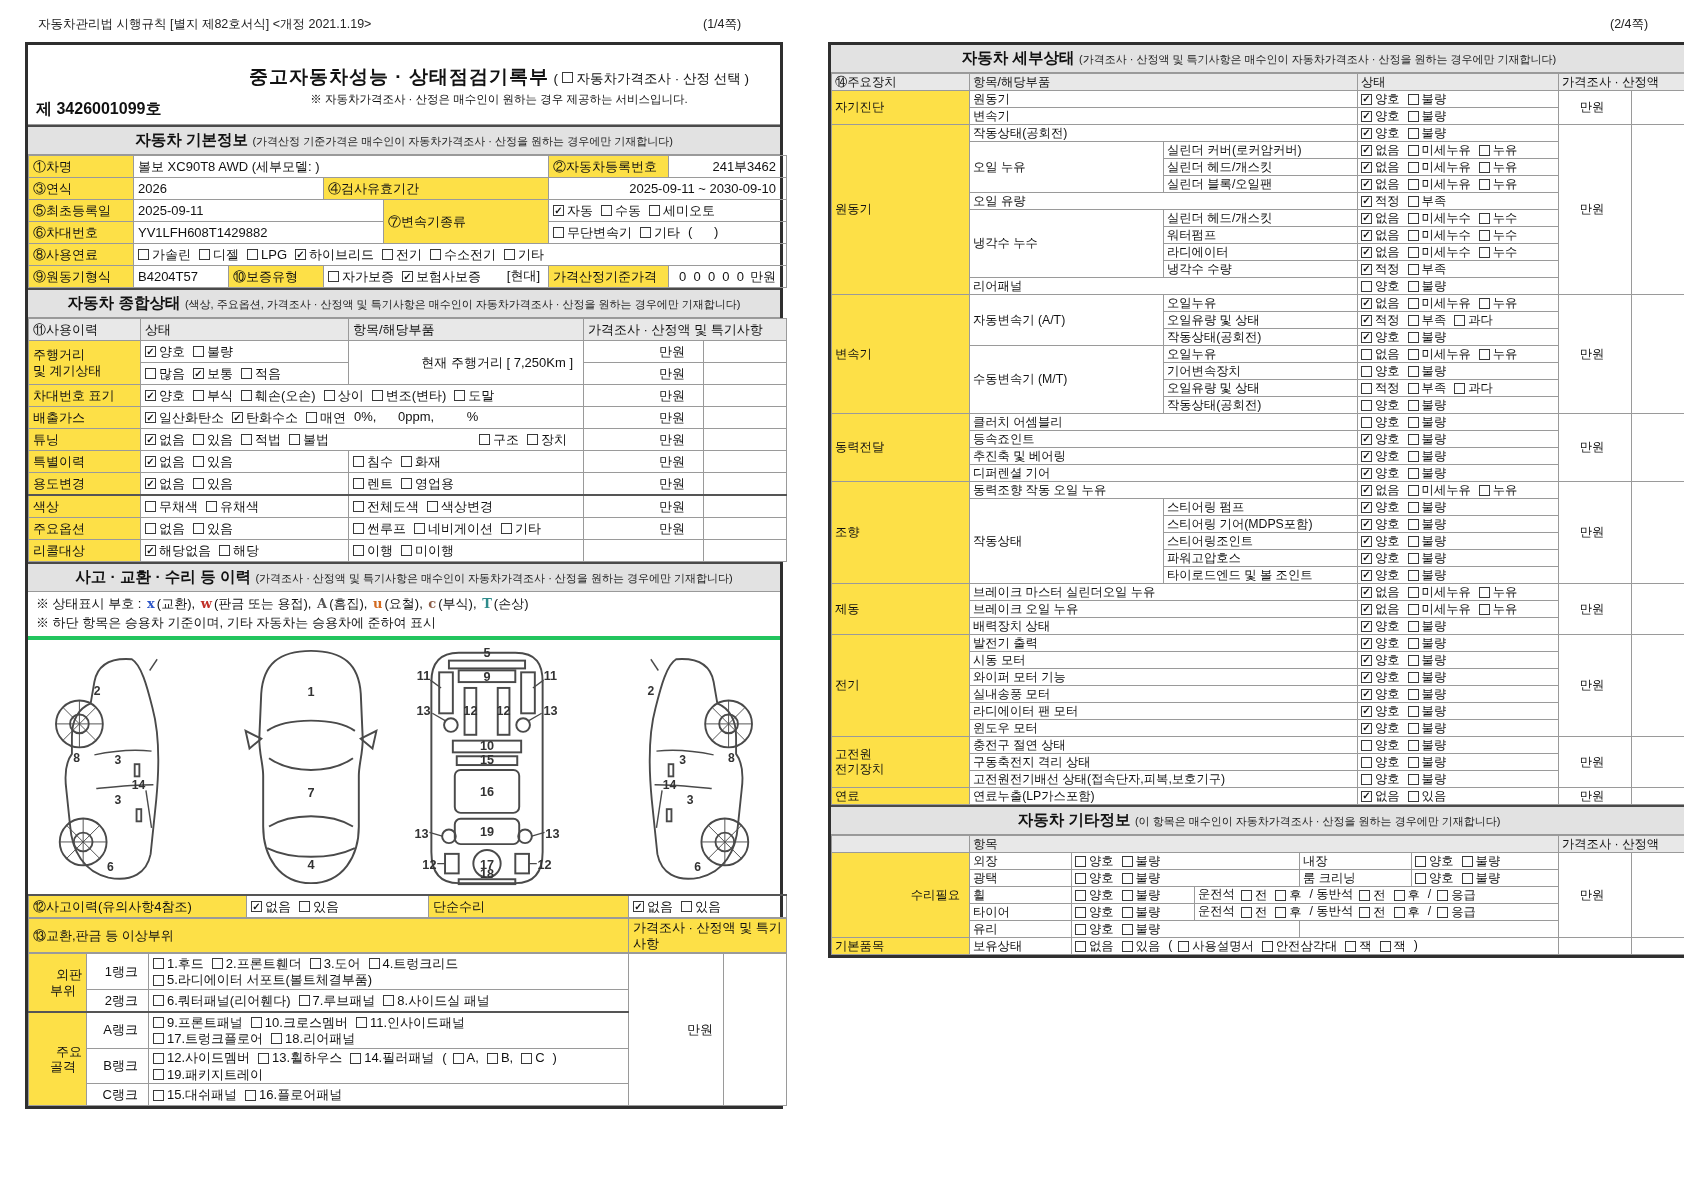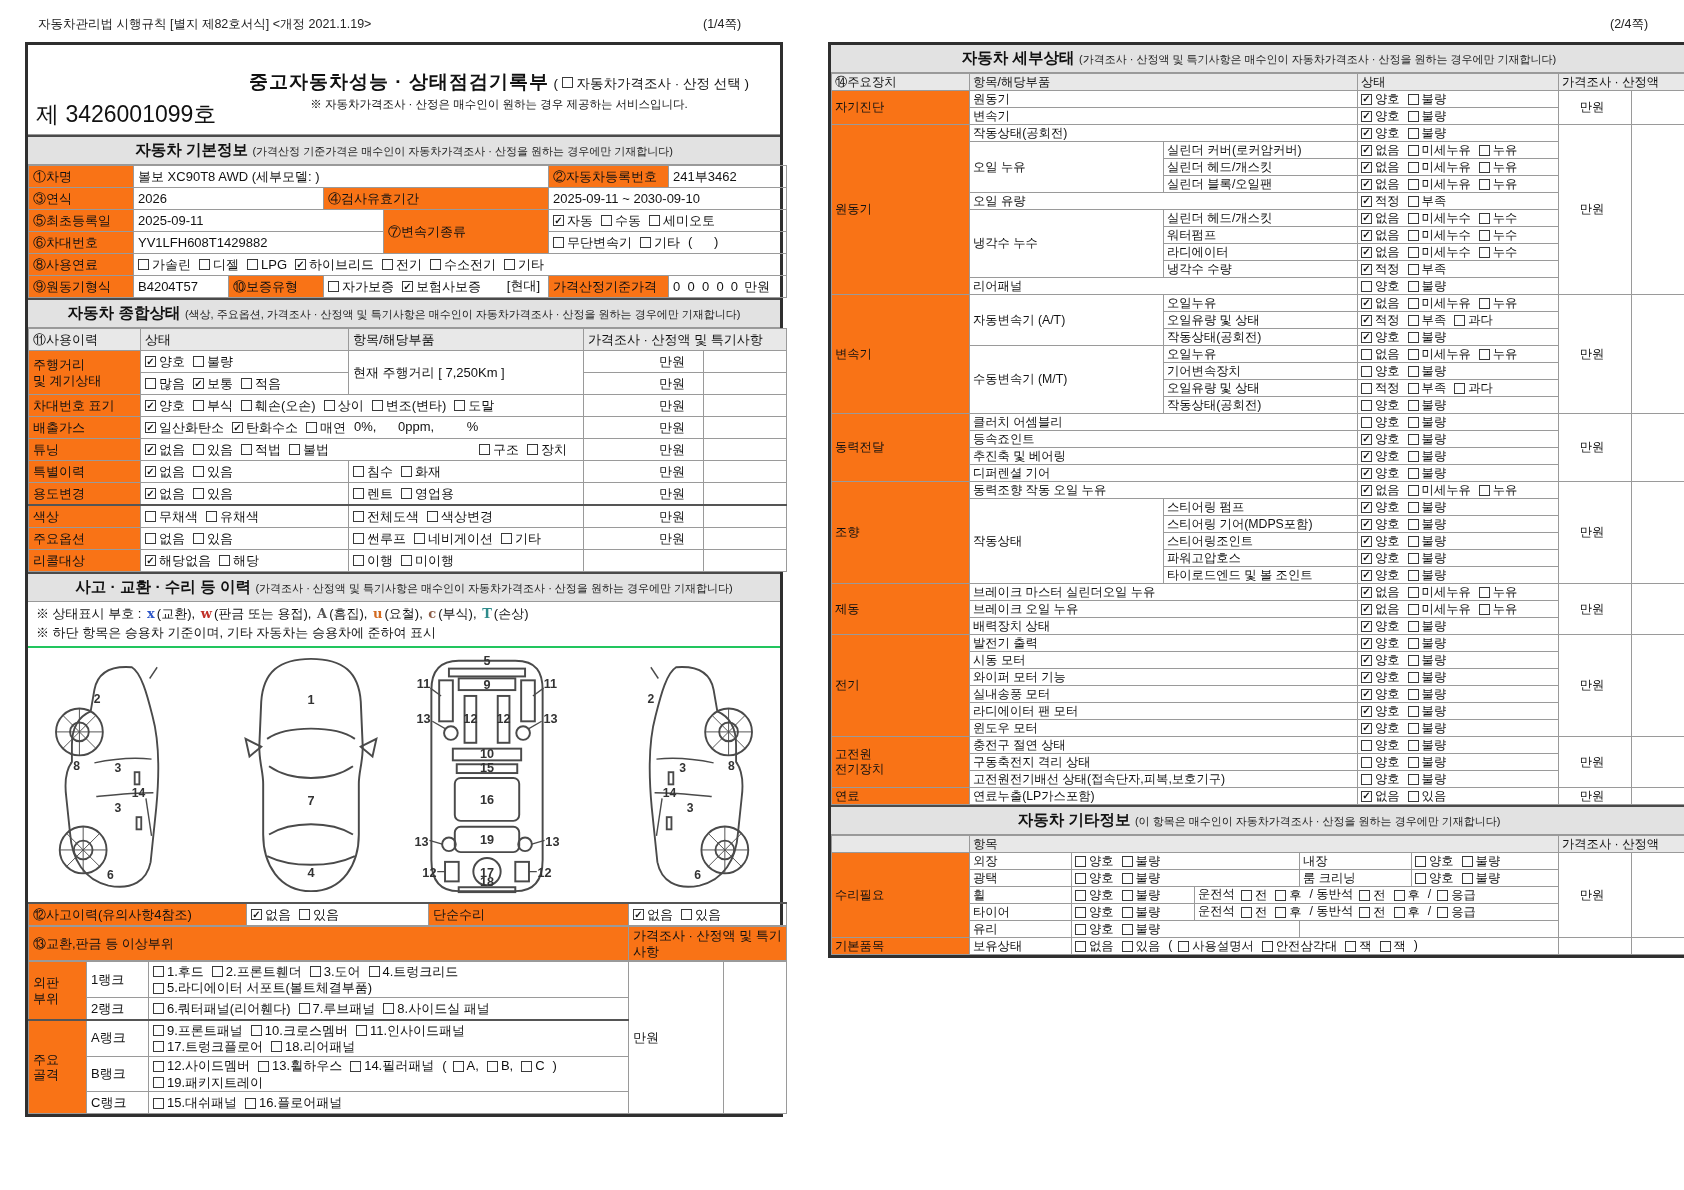--- a/index.html
+++ b/index.html
@@ -8,46 +8,46 @@
   #formref{left:25px;top:16px;margin-left:13px;}
   #pg1no{left:703px;top:16px;}
   #pg2no{left:1610px;top:16px;}
   .page{position:absolute;top:42px;border:3px solid #2f2f2f;background:#fff;}
   #p1{left:25px;width:752px;}
   #p2{left:828px;width:856px;}
   table{border-collapse:collapse;table-layout:fixed;width:100%;}
   td{border:1px solid #9a9a9a;padding:1px 4px;vertical-align:middle;overflow:hidden;white-space:nowrap;font-size:13px;line-height:1.2;}
   #p1 td{height:19px;}
   #p2 td{height:16px;font-size:12.3px;padding:0 3px;}
-  .l{background:#f97316;white-space:pre-line;}
-  .c{text-align:left;}
+  .l{background:#fde047;white-space:pre-line;}
+  .c{text-align:right;}
   .h{background:#e8e8e8;}
   .p{text-align:right;padding-right:12px;}
   #p2 .p{text-align:center;padding-right:3px;}
   .x{background:#fff;}
   .wrap{white-space:normal;}
   .bt td, td.bt{border-top:2px solid #555;}
   .band{background:#e2e2e2;border-top:2px solid #4a4a4a;border-bottom:1px solid #999;text-align:center;padding:3px 2px;}
   .band .bt1{font-weight:bold;font-size:15.5px;}
   .band .note{font-size:11px;color:#222;}
   .band-top{border-top:none;}
   .titlebox{display:flex;align-items:center;border-bottom:1px solid #999;padding:6px 8px 4px 8px;background:#fff;}
-  .docno{font-weight:normal;font-size:23px;width:190px;flex:none;margin-top:48px;}
+  .docno{font-weight:bold;font-size:16px;width:190px;flex:none;margin-top:48px;}
   .titlewrap{flex:1;text-align:center;}
   .maintitle{font-weight:bold;font-size:19px;letter-spacing:1px;}
   .titleopt{font-size:13.5px;}
   .titlenote{font-size:11.5px;margin-top:2px;}
   .cb{display:inline-flex;align-items:center;margin-right:8px;white-space:nowrap;vertical-align:middle;}
   .bx{display:inline-flex;align-items:center;justify-content:center;width:11px;height:11px;border:1.5px solid #3a3a3a;background:#fff;box-sizing:border-box;font-size:10px;font-weight:bold;color:#111;flex:none;}
   .cl{margin-left:3px;}
   .tx{margin-right:6px;}
   .fr{float:right;margin-right:4px;}
   .legendline{padding:3px 8px 0 8px;font-size:13px;}
   .legendline .lgc{font-family:"DejaVu Serif",serif;font-weight:bold;margin:0 2px;}
-  .legendline2{padding:1px 14px 4px 8px;font-size:13px;border-bottom:2px solid #22c55e;}
+  .legendline2{padding:1px 14px 4px 8px;font-size:13px;border-bottom:4px solid #22c55e;}
   .diagram{display:flex;justify-content:space-around;align-items:center;padding:5px 4px;background:#fff;}
   .num{font:700 13px "Liberation Sans",sans-serif;fill:#333;}
   svg{display:block;}
   #t-accident{border-top:2px solid #555;}
 </style>
 </head>
 <body>
 
 <span class="hdr" id="formref">자동차관리법 시행규칙 [별지 제82호서식] &lt;개정 2021.1.19&gt;</span>
 <span class="hdr" id="pg1no">(1/4쪽)</span>

